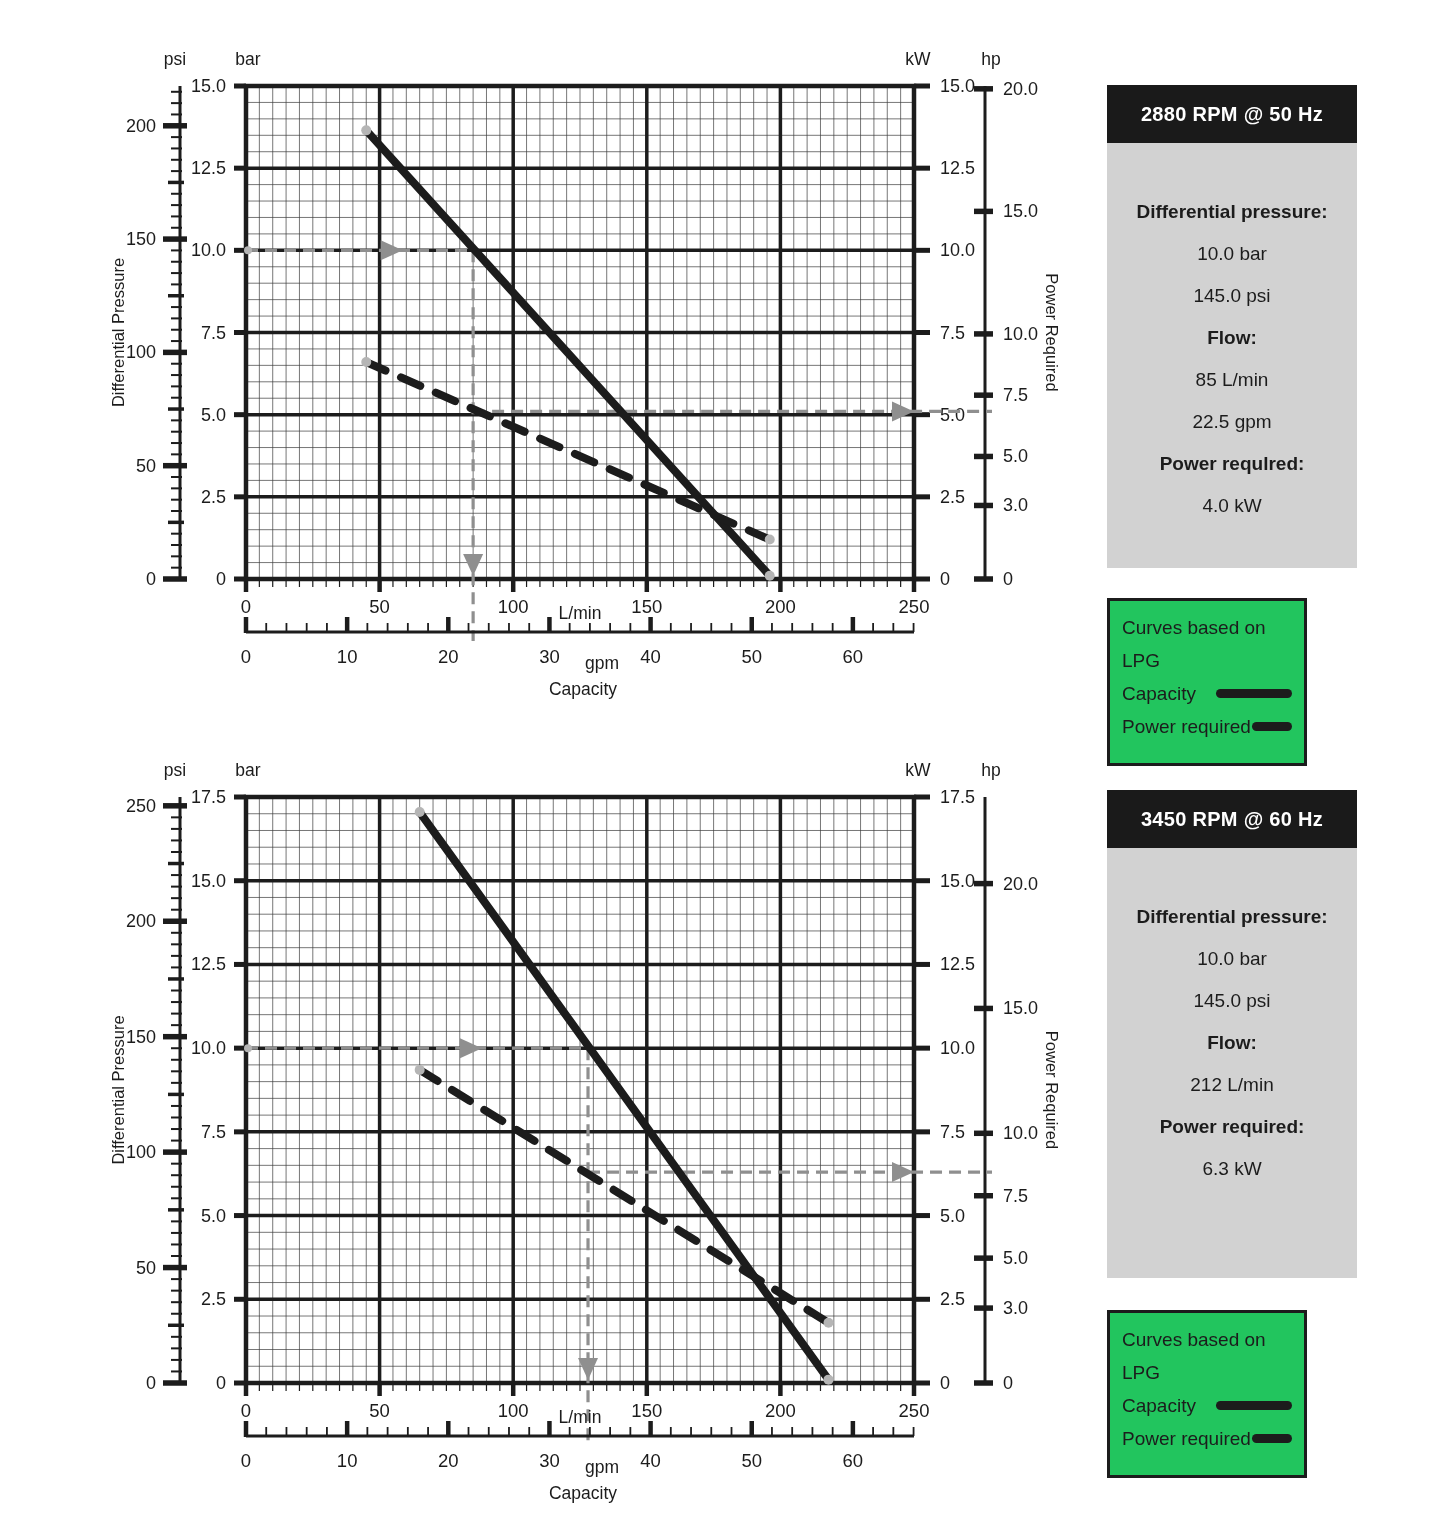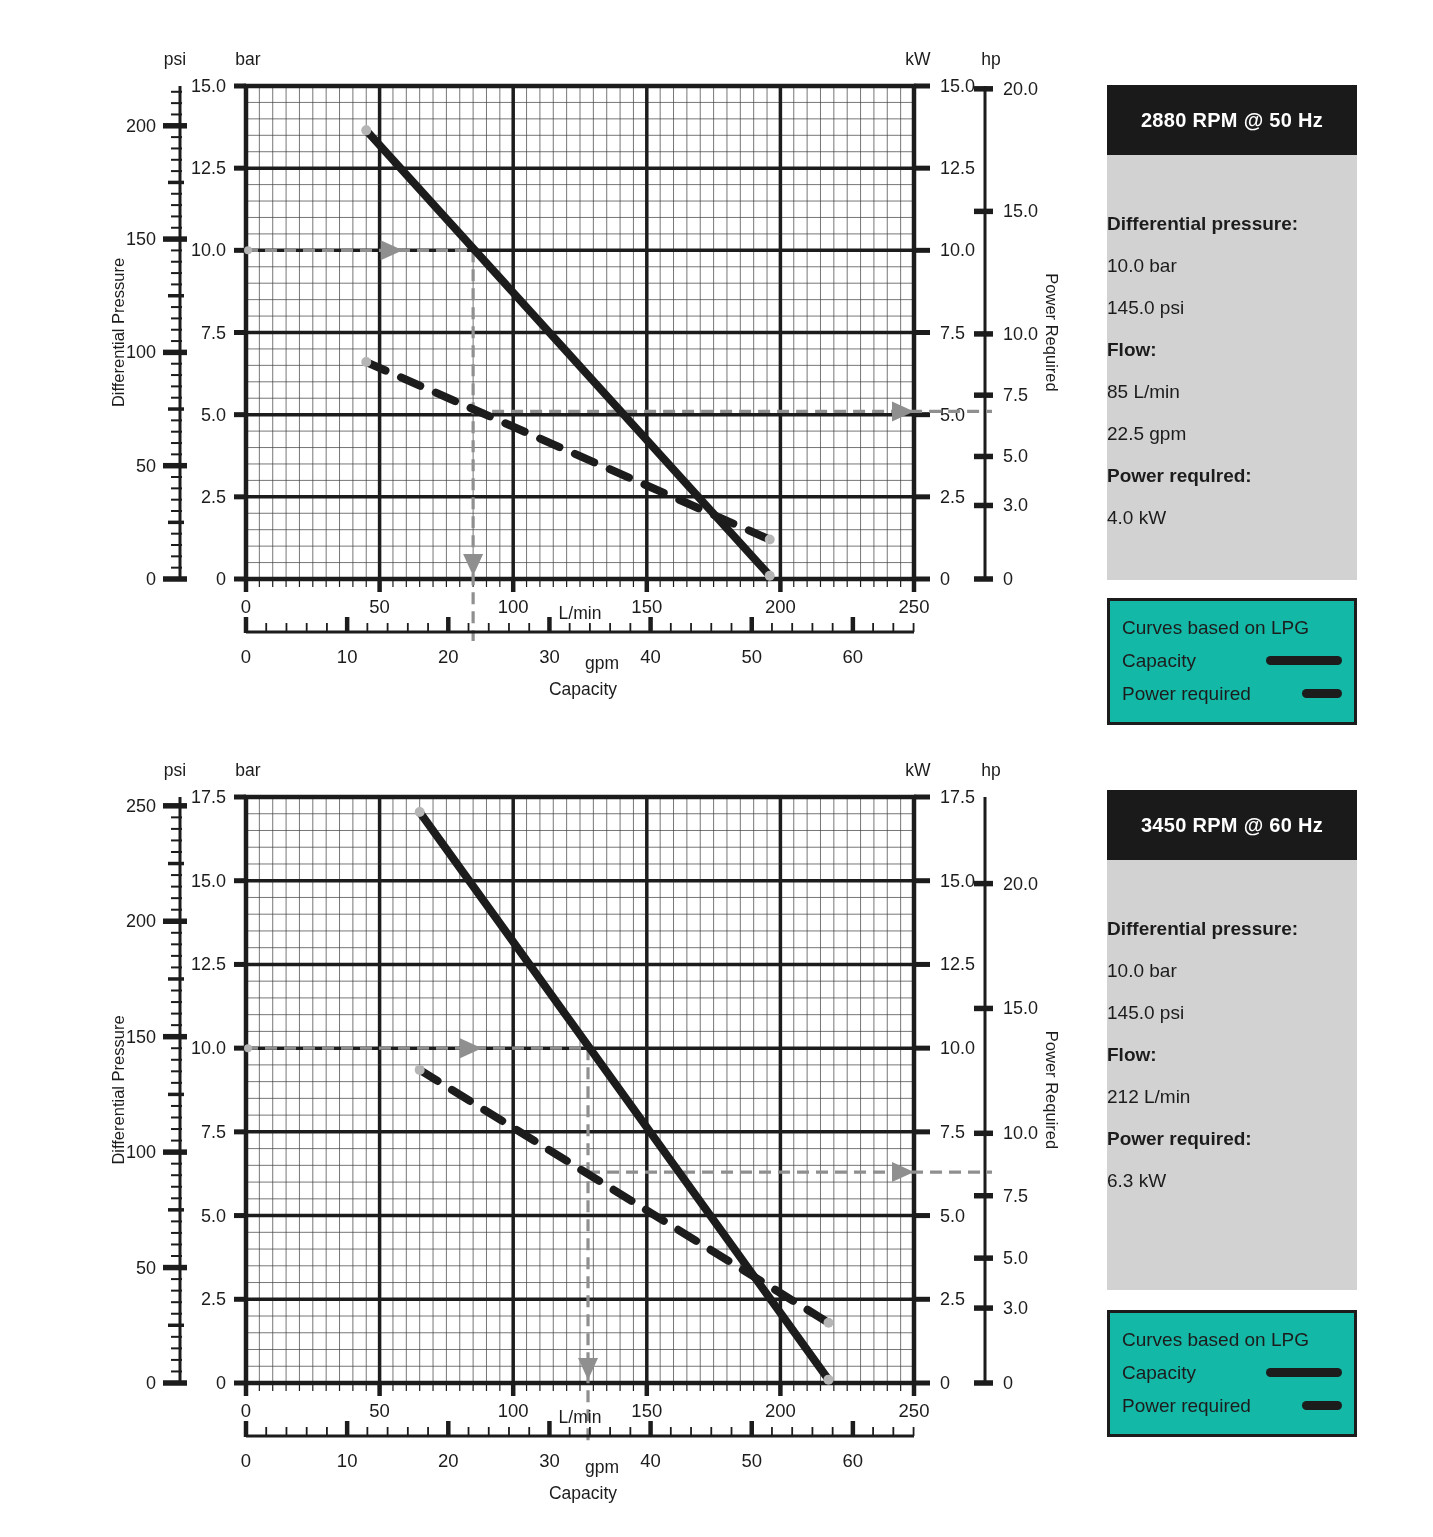--- a/index.html
+++ b/index.html
@@ -2,28 +2,28 @@
 <html><head>
 <meta charset="utf-8">
 <style>
   html,body{margin:0;padding:0;background:#ffffff;}
   .page{position:relative;width:1433px;height:1537px;background:#ffffff;overflow:hidden;
         font-family:"Liberation Sans",sans-serif;color:#1c1c1c;}
   .chart-slot{position:absolute;left:0;}
   svg text{font-family:"Liberation Sans",sans-serif;fill:#1c1c1c;}
   
   .ibox{position:absolute;left:1107px;width:250px;}
-  .ibox-header{background:#1a1a1a;color:#ffffff;height:70px;display:flex;align-items:center;
+  .ibox-header{background:#1a1a1a;color:#ffffff;height:58px;display:flex;align-items:center;
                justify-content:center;font-size:20px;font-weight:700;letter-spacing:0.3px;}
-  .ibox-body{background:#d2d2d2;padding-top:48px;font-size:19px;}
+  .ibox-body{background:#d2d2d2;text-align:center;padding-top:48px;font-size:19px;}
   .ib-line{height:42px;line-height:42px;}
   .bold{font-weight:700;}
   
-  .legend{position:absolute;left:1107px;width:250px;border:3px solid #1c1c1c;background:#14b8a6;
-          box-sizing:border-box;padding:10px 12px 12px 12px;font-size:19px;}
+  .legend{position:absolute;left:1107px;width:200px;border:3px solid #1c1c1c;background:#22c55e;
+          box-sizing:border-box;padding:10px 12px 20px 12px;font-size:19px;}
   .legend-title{line-height:33px;}
   .legend-row{display:flex;align-items:center;justify-content:space-between;line-height:33px;}
   .sw-solid{display:inline-block;width:76px;height:9px;background:#1c1c1c;border-radius:5px;}
   .sw-dash{display:inline-block;width:40px;height:9px;background:#1c1c1c;border-radius:5px;}
 </style>
 </head>
 <body>
 
 <div class="page">
 

